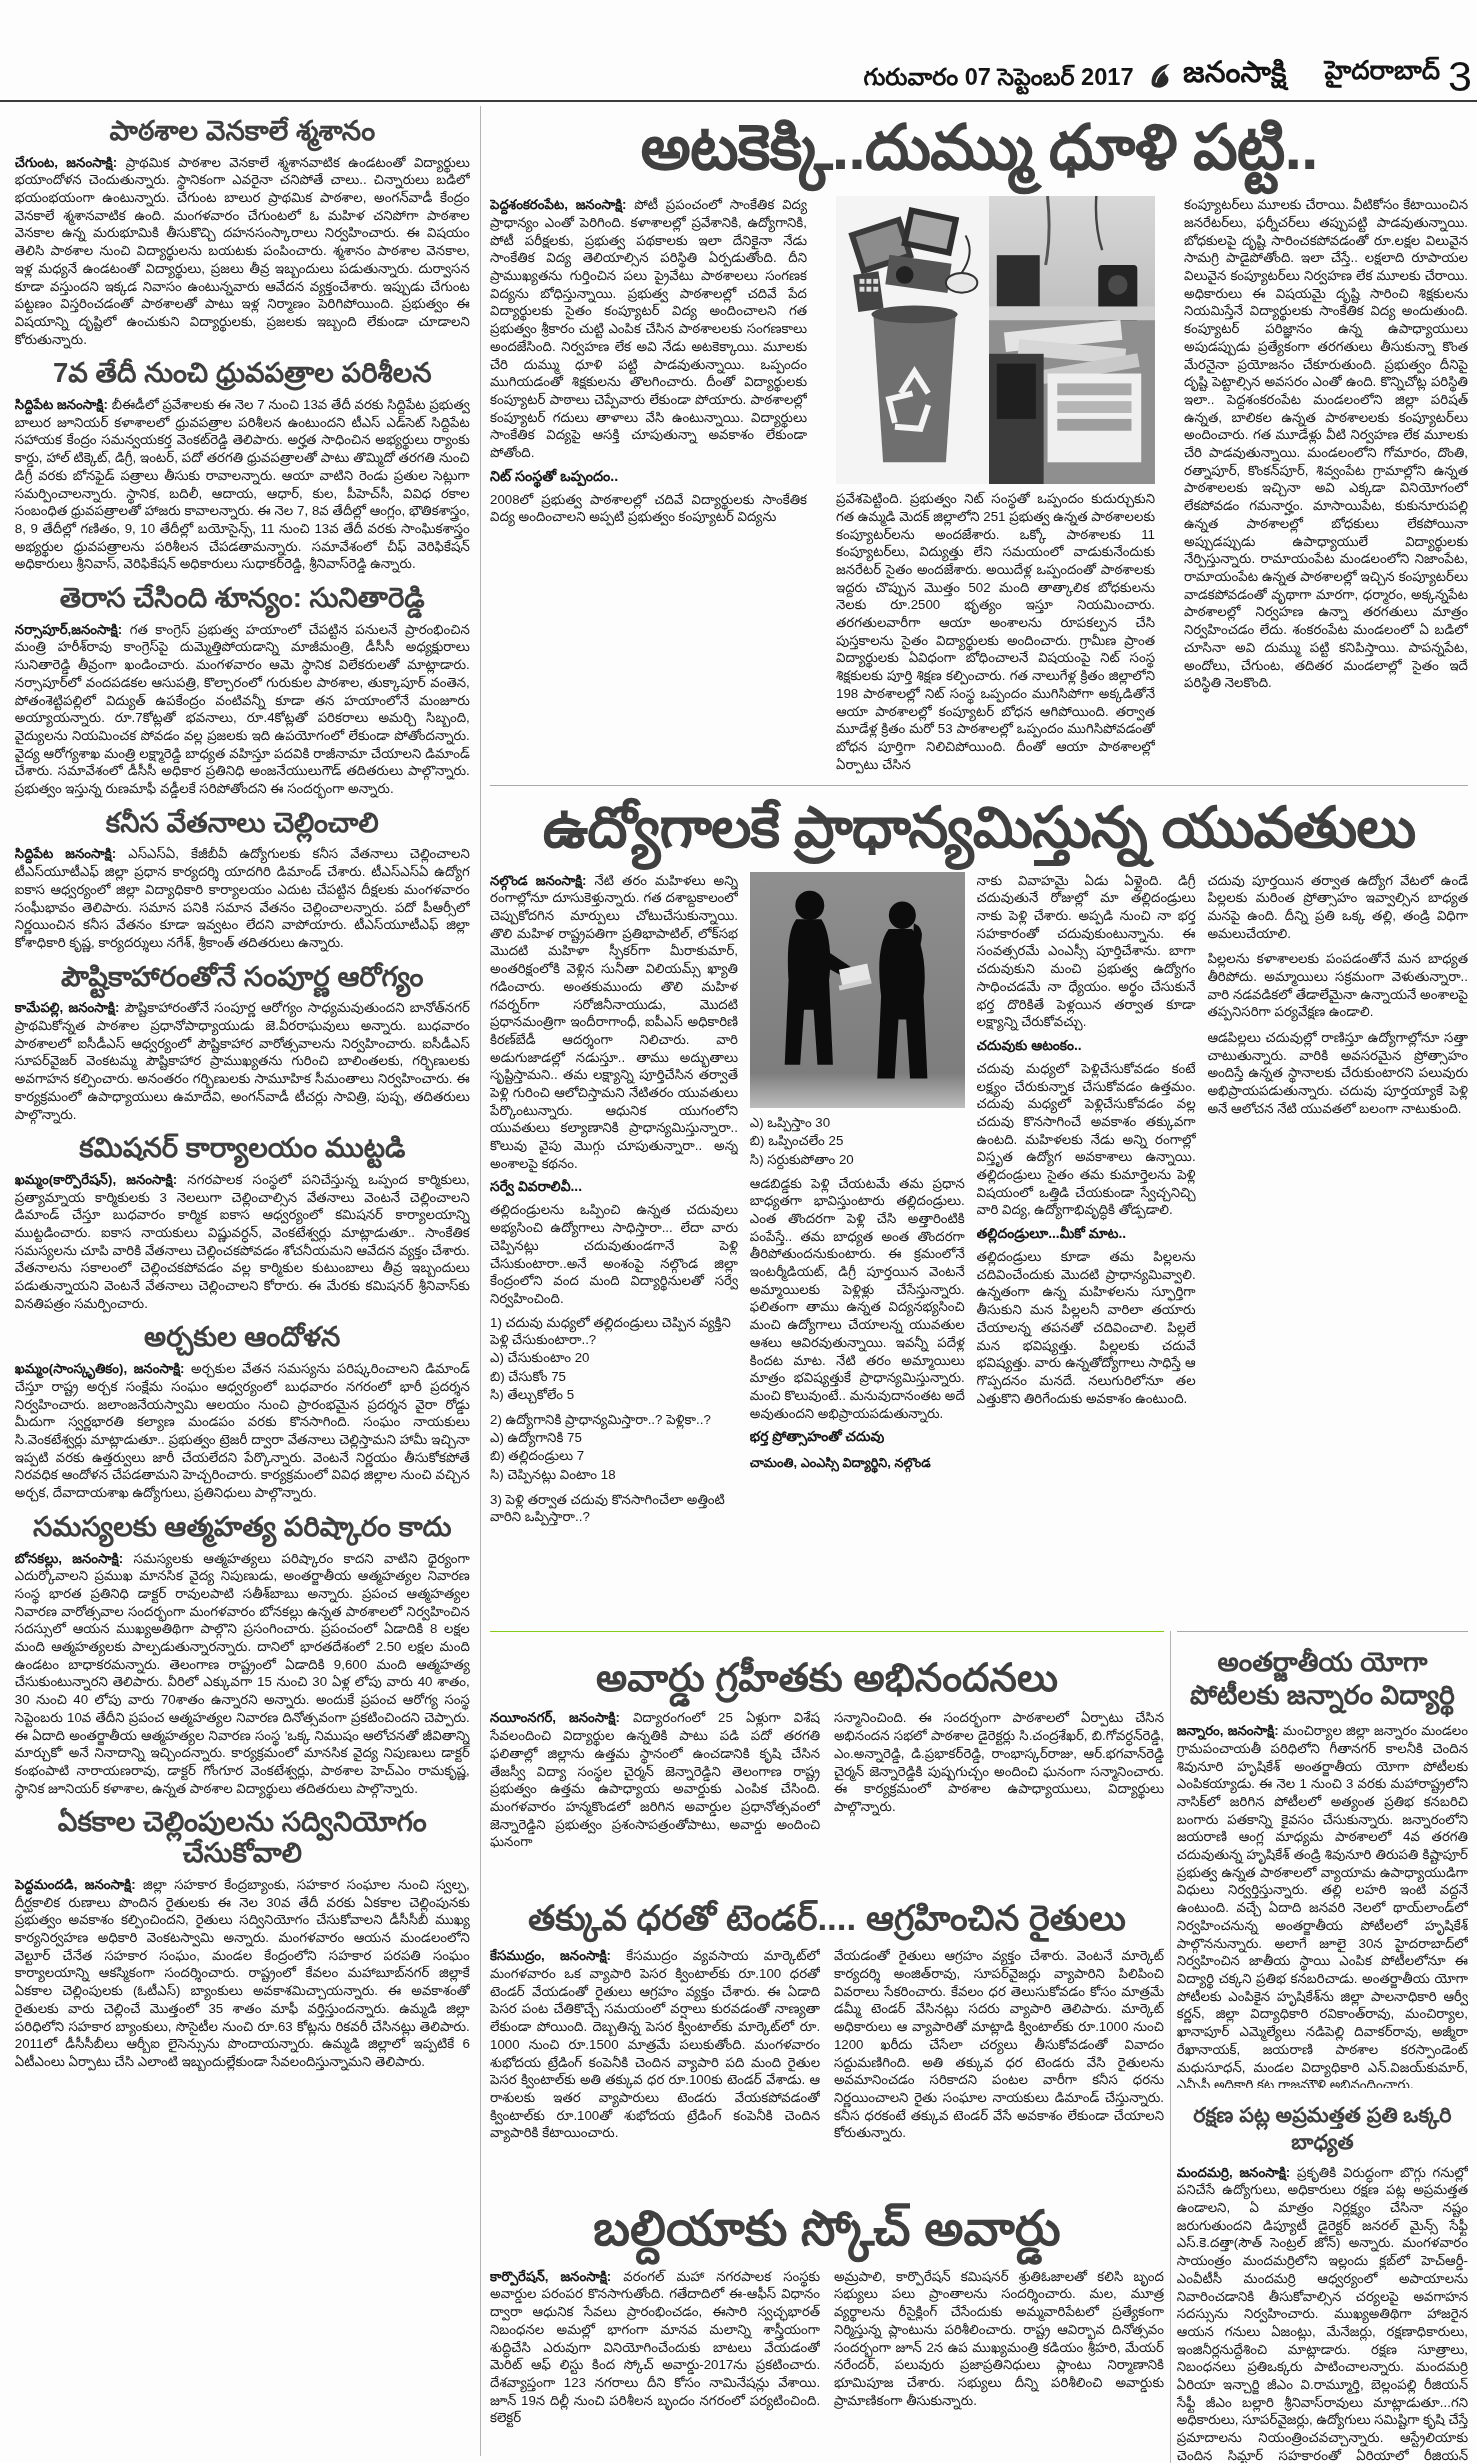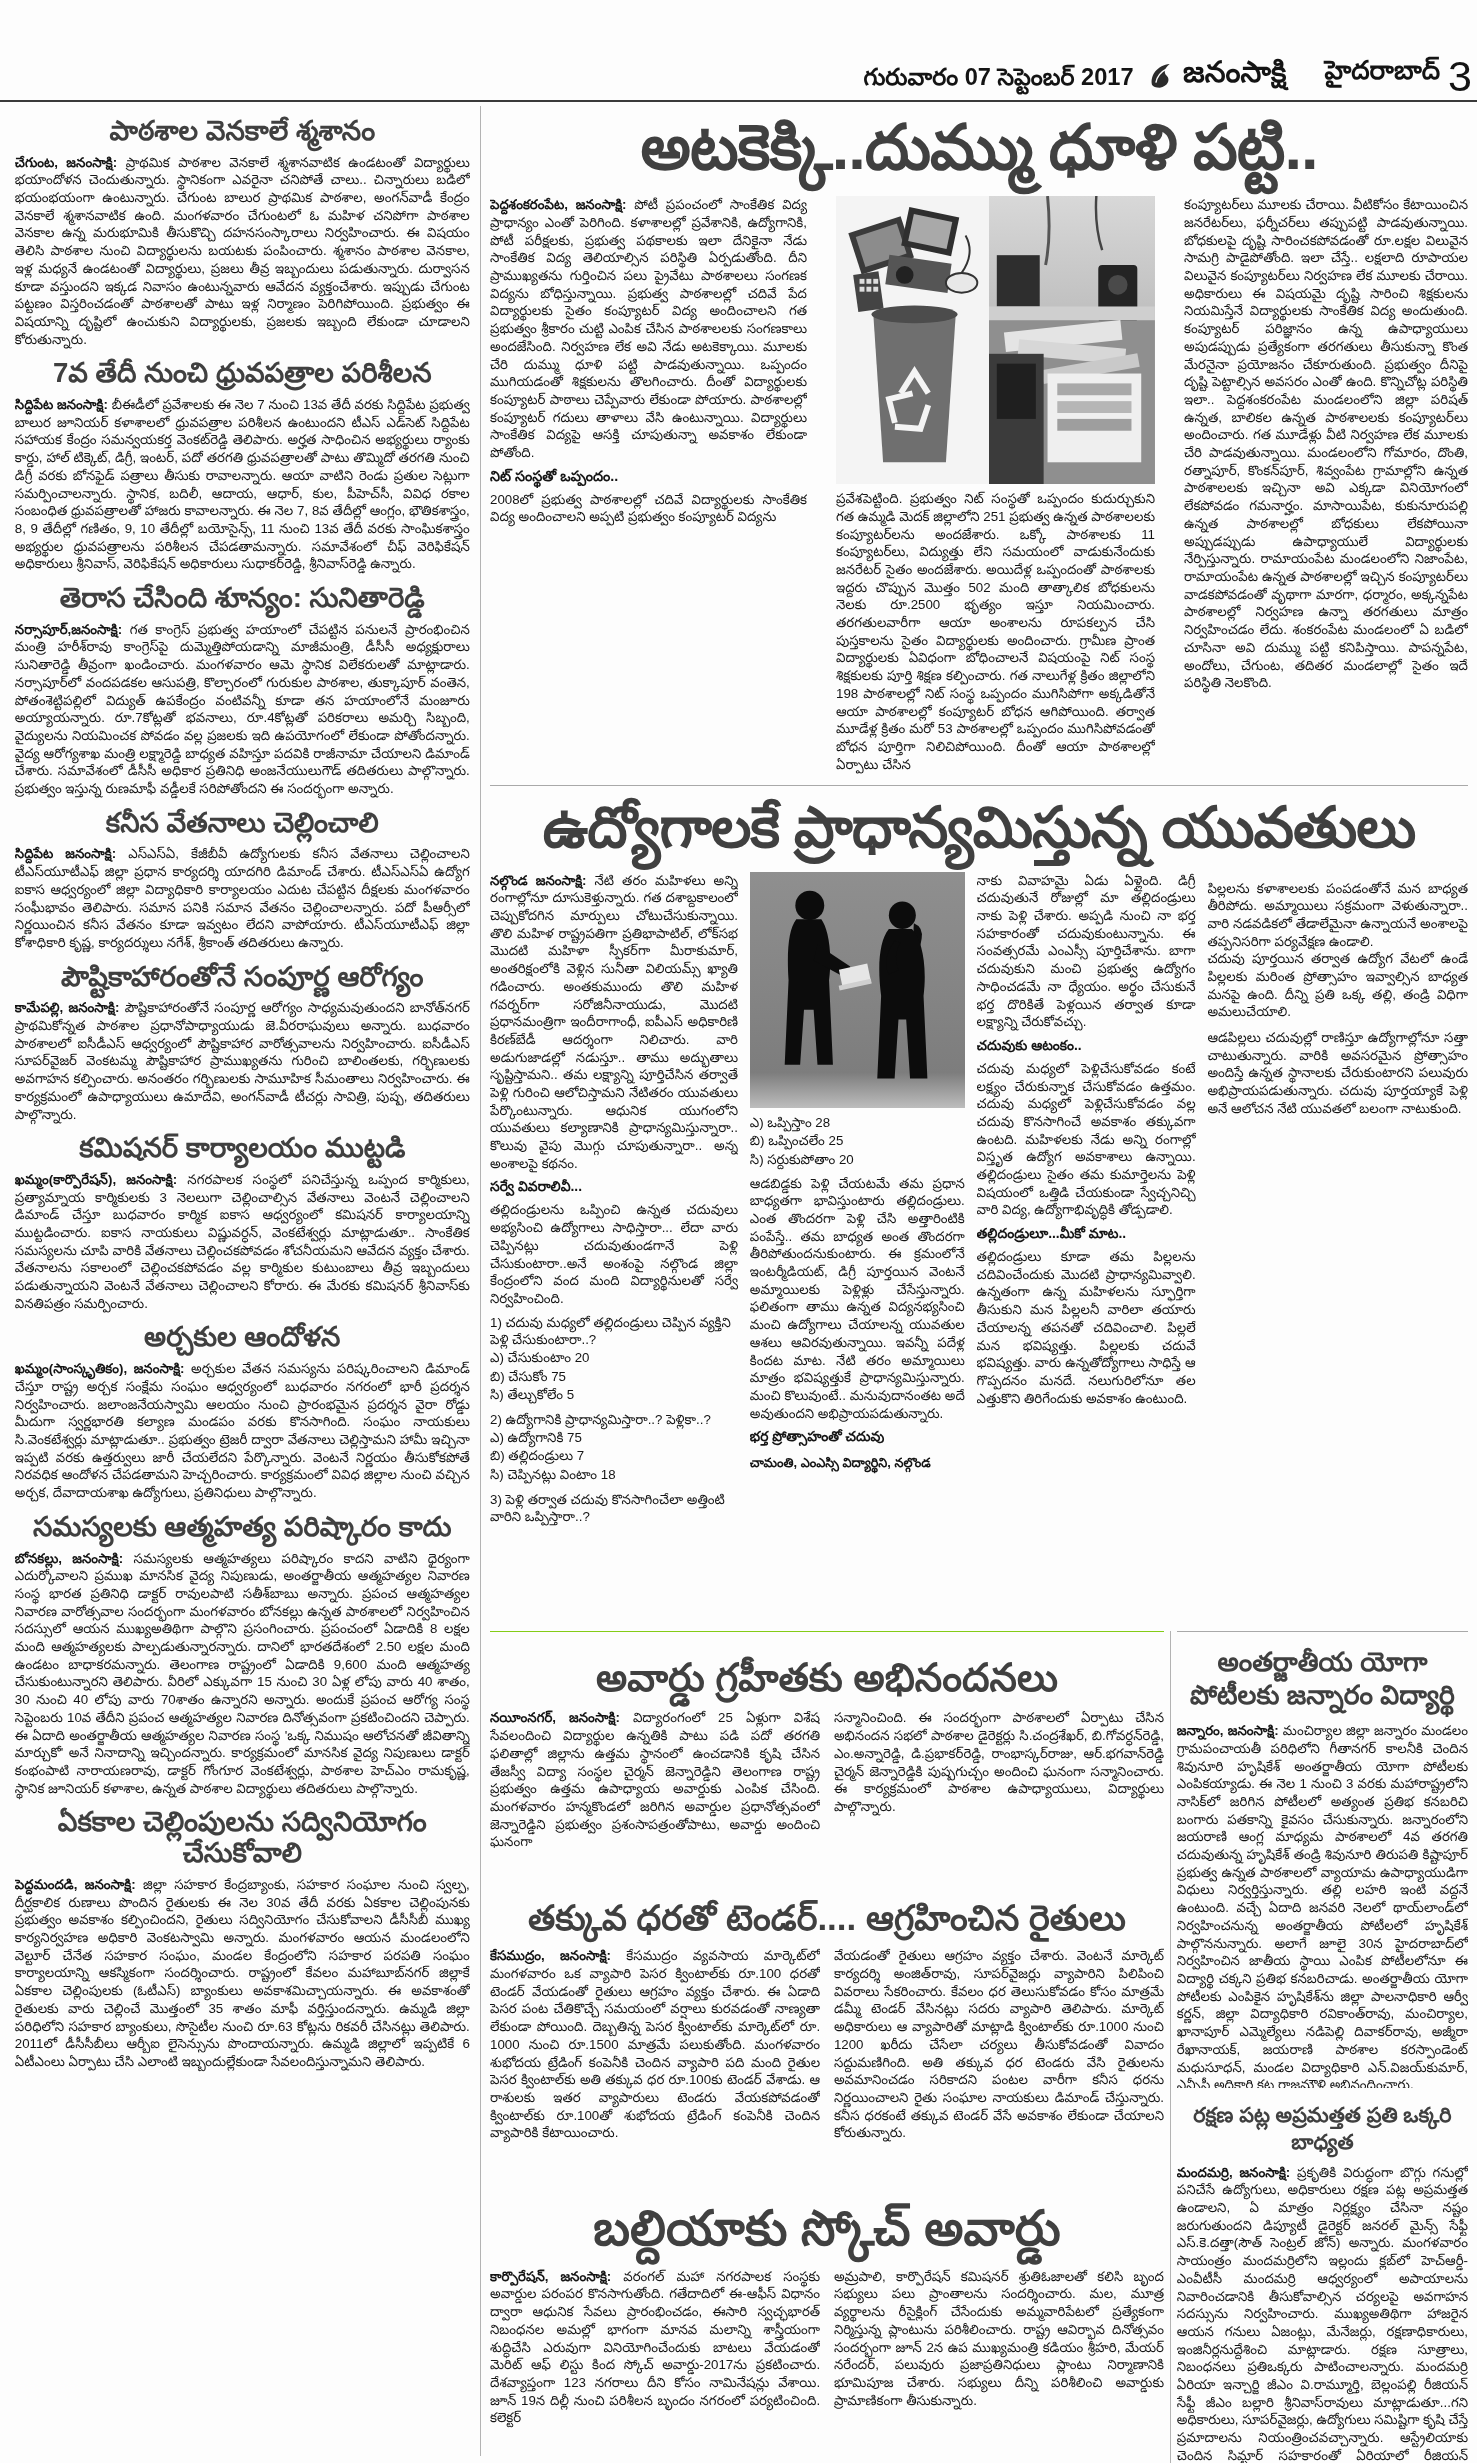--- a/index.html
+++ b/index.html
@@ -242,37 +242,37 @@
               <path d="M70 74 L104 96 L100 108 L66 90 Z"></path>
               <circle cx="158" cy="44" r="14"></circle>
               <path d="M170 52 q10 4 8 16 l-2 10 q-8 -6 -6 -26z"></path>
               <path d="M144 58 C134 70 132 96 136 126 L132 210 L150 210 L154 150 L162 150 L166 210 L184 210 L180 126 C184 94 178 68 168 58 Z"></path>
               <path d="M150 70 q-14 20 -6 34 l10 -4 q-6 -16 2 -28z"></path>
             </g>
             <rect x="94" y="96" width="30" height="20" fill="#e6e6e6" transform="rotate(-12 109 106)"></rect>
             <rect x="92" y="112" width="34" height="5" fill="#cfcfcf" transform="rotate(-12 109 114)"></rect>
           </svg>
         </div>
-        <div class="opt">ఎ) ఒప్పిస్తాం 28</div>
+        <div class="opt">ఎ) ఒప్పిస్తాం 30</div>
         <div class="opt">బి) ఒప్పించలేం 25</div>
         <div class="opt">సి) సర్దుకుపోతాం 20</div>
         <p class="body-txt" style="margin-top:4.9px;">ఆడబిడ్డకు పెళ్లి చేయటమే తమ ప్రధాన బాధ్యతగా భావిస్తుంటారు తల్లిదండ్రులు. ఎంత తొందరగా పెళ్లి చేసి అత్తారింటికి పంపేస్తే.. తమ బాధ్యత అంత తొందరగా తీరిపోతుందనుకుంటారు. ఈ క్రమంలోనే ఇంటర్మీడియట్, డిగ్రీ పూర్తయిన వెంటనే అమ్మాయిలకు పెళ్లిళ్లు చేసేస్తున్నారు. ఫలితంగా తాము ఉన్నత విద్యనభ్యసించి మంచి ఉద్యోగాలు చేయాలన్న యువతుల ఆశలు ఆవిరవుతున్నాయి. ఇవన్నీ పదేళ్ల కిందట మాట. నేటి తరం అమ్మాయిలు మాత్రం భవిష్యత్తుకే ప్రాధాన్యమిస్తున్నారు. మంచి కొలువుంటే.. మనువుదానంతట అదే అవుతుందని అభిప్రాయపడుతున్నారు.</p>
         <div class="qhead">భర్త ప్రోత్సాహంతో చదువు</div>
         <div class="attrib">చామంతి, ఎంఎస్సి విద్యార్థిని, నల్గొండ</div>
       </div>
       <div class="a2c3">
         <p class="body-txt">నాకు వివాహమై ఏడు ఏళ్లైంది. డిగ్రీ చదువుతునే రోజుల్లో మా తల్లిదండ్రులు నాకు పెళ్లి చేశారు. అప్పడి నుంచి నా భర్త సహకారంతో చదువుకుంటున్నాను. ఈ సంవత్సరమే ఎంఎస్సీ పూర్తిచేశాను. బాగా చదువుకుని మంచి ప్రభుత్వ ఉద్యోగం సాధించడమే నా ధ్యేయం. అర్థం చేసుకునే భర్త దొరికితే పెళ్లయిన తర్వాత కూడా లక్ష్యాన్ని చేరుకోవచ్చు.</p>
         <div class="qhead">చదువుకు ఆటంకం..</div>
         <p class="body-txt">చదువు మధ్యలో పెళ్లిచేసుకోవడం కంటే లక్ష్యం చేరుకున్నాక చేసుకోవడం ఉత్తమం. చదువు మధ్యలో పెళ్లిచేసుకోవడం వల్ల చదువు కొనసాగించే అవకాశం తక్కువగా ఉంటది. మహిళలకు నేడు అన్ని రంగాల్లో విస్తృత ఉద్యోగ అవకాశాలు ఉన్నాయి. తల్లిదండ్రులు సైతం తమ కుమార్తెలను పెళ్లి విషయంలో ఒత్తిడి చేయకుండా స్వేచ్చనిచ్చి వారి విద్య, ఉద్యోగాభివృద్ధికి తోడ్పడాలి.</p>
         <div class="qhead">తల్లిదండ్రులూ...మీకో మాట..</div>
         <p class="body-txt">తల్లిదండ్రులు కూడా తమ పిల్లలను చదివించేందుకు మొదటి ప్రాధాన్యమివ్వాలి. ఉన్నతంగా ఉన్న మహిళలను స్ఫూర్తిగా తీసుకుని మన పిల్లలనీ వారిలా తయారు చేయాలన్న తపనతో చదివించాలి. పిల్లలే మన భవిష్యత్తు. పిల్లలకు చదువే భవిష్యత్తు. వారు ఉన్నతోద్యోగాలు సాధిస్తే ఆ గొప్పదనం మనదే. నలుగురిలోనూ తల ఎత్తుకొని తిరిగేందుకు అవకాశం ఉంటుంది.</p>
       </div>
       <div class="a2c4">
+        <p class="body-txt">చదువు పూర్తయిన తర్వాత ఉద్యోగ వేటలో ఉండే పిల్లలకు మరింత ప్రోత్సాహం ఇవ్వాల్సిన బాధ్యత మనపై ఉంది. దీన్ని ప్రతి ఒక్క తల్లి, తండ్రి విధిగా అమలుచేయాలి.</p>
         <p class="body-txt" style="margin-top:7.9px;">పిల్లలను కళాశాలలకు పంపడంతోనే మన బాధ్యత తీరిపోదు. అమ్మాయిలు సక్రమంగా వెళుతున్నారా.. వారి నడవడికలో తేడాలేమైనా ఉన్నాయనే అంశాలపై తప్పనిసరిగా పర్యవేక్షణ ఉండాలి.</p>
-        <p class="body-txt">చదువు పూర్తయిన తర్వాత ఉద్యోగ వేటలో ఉండే పిల్లలకు మరింత ప్రోత్సాహం ఇవ్వాల్సిన బాధ్యత మనపై ఉంది. దీన్ని ప్రతి ఒక్క తల్లి, తండ్రి విధిగా అమలుచేయాలి.</p>
         <p class="body-txt" style="margin-top:7.9px;">ఆడపిల్లలు చదువుల్లో రాణిస్తూ ఉద్యోగాల్లోనూ సత్తా చాటుతున్నారు. వారికి అవసరమైన ప్రోత్సాహం అందిస్తే ఉన్నత స్థానాలకు చేరుకుంటారని పలువురు అభిప్రాయపడుతున్నారు. చదువు పూర్తయ్యాకే పెళ్లి అనే ఆలోచన నేటి యువతలో బలంగా నాటుకుంది.</p>
       </div>
     </div>
   </div>
 
   <div id="bottom">
     <div id="bottom-mid">
       <div class="hl hl-award">అవార్డు గ్రహీతకు అభినందనలు</div>
       <div class="two-col award-body">
         <div>

